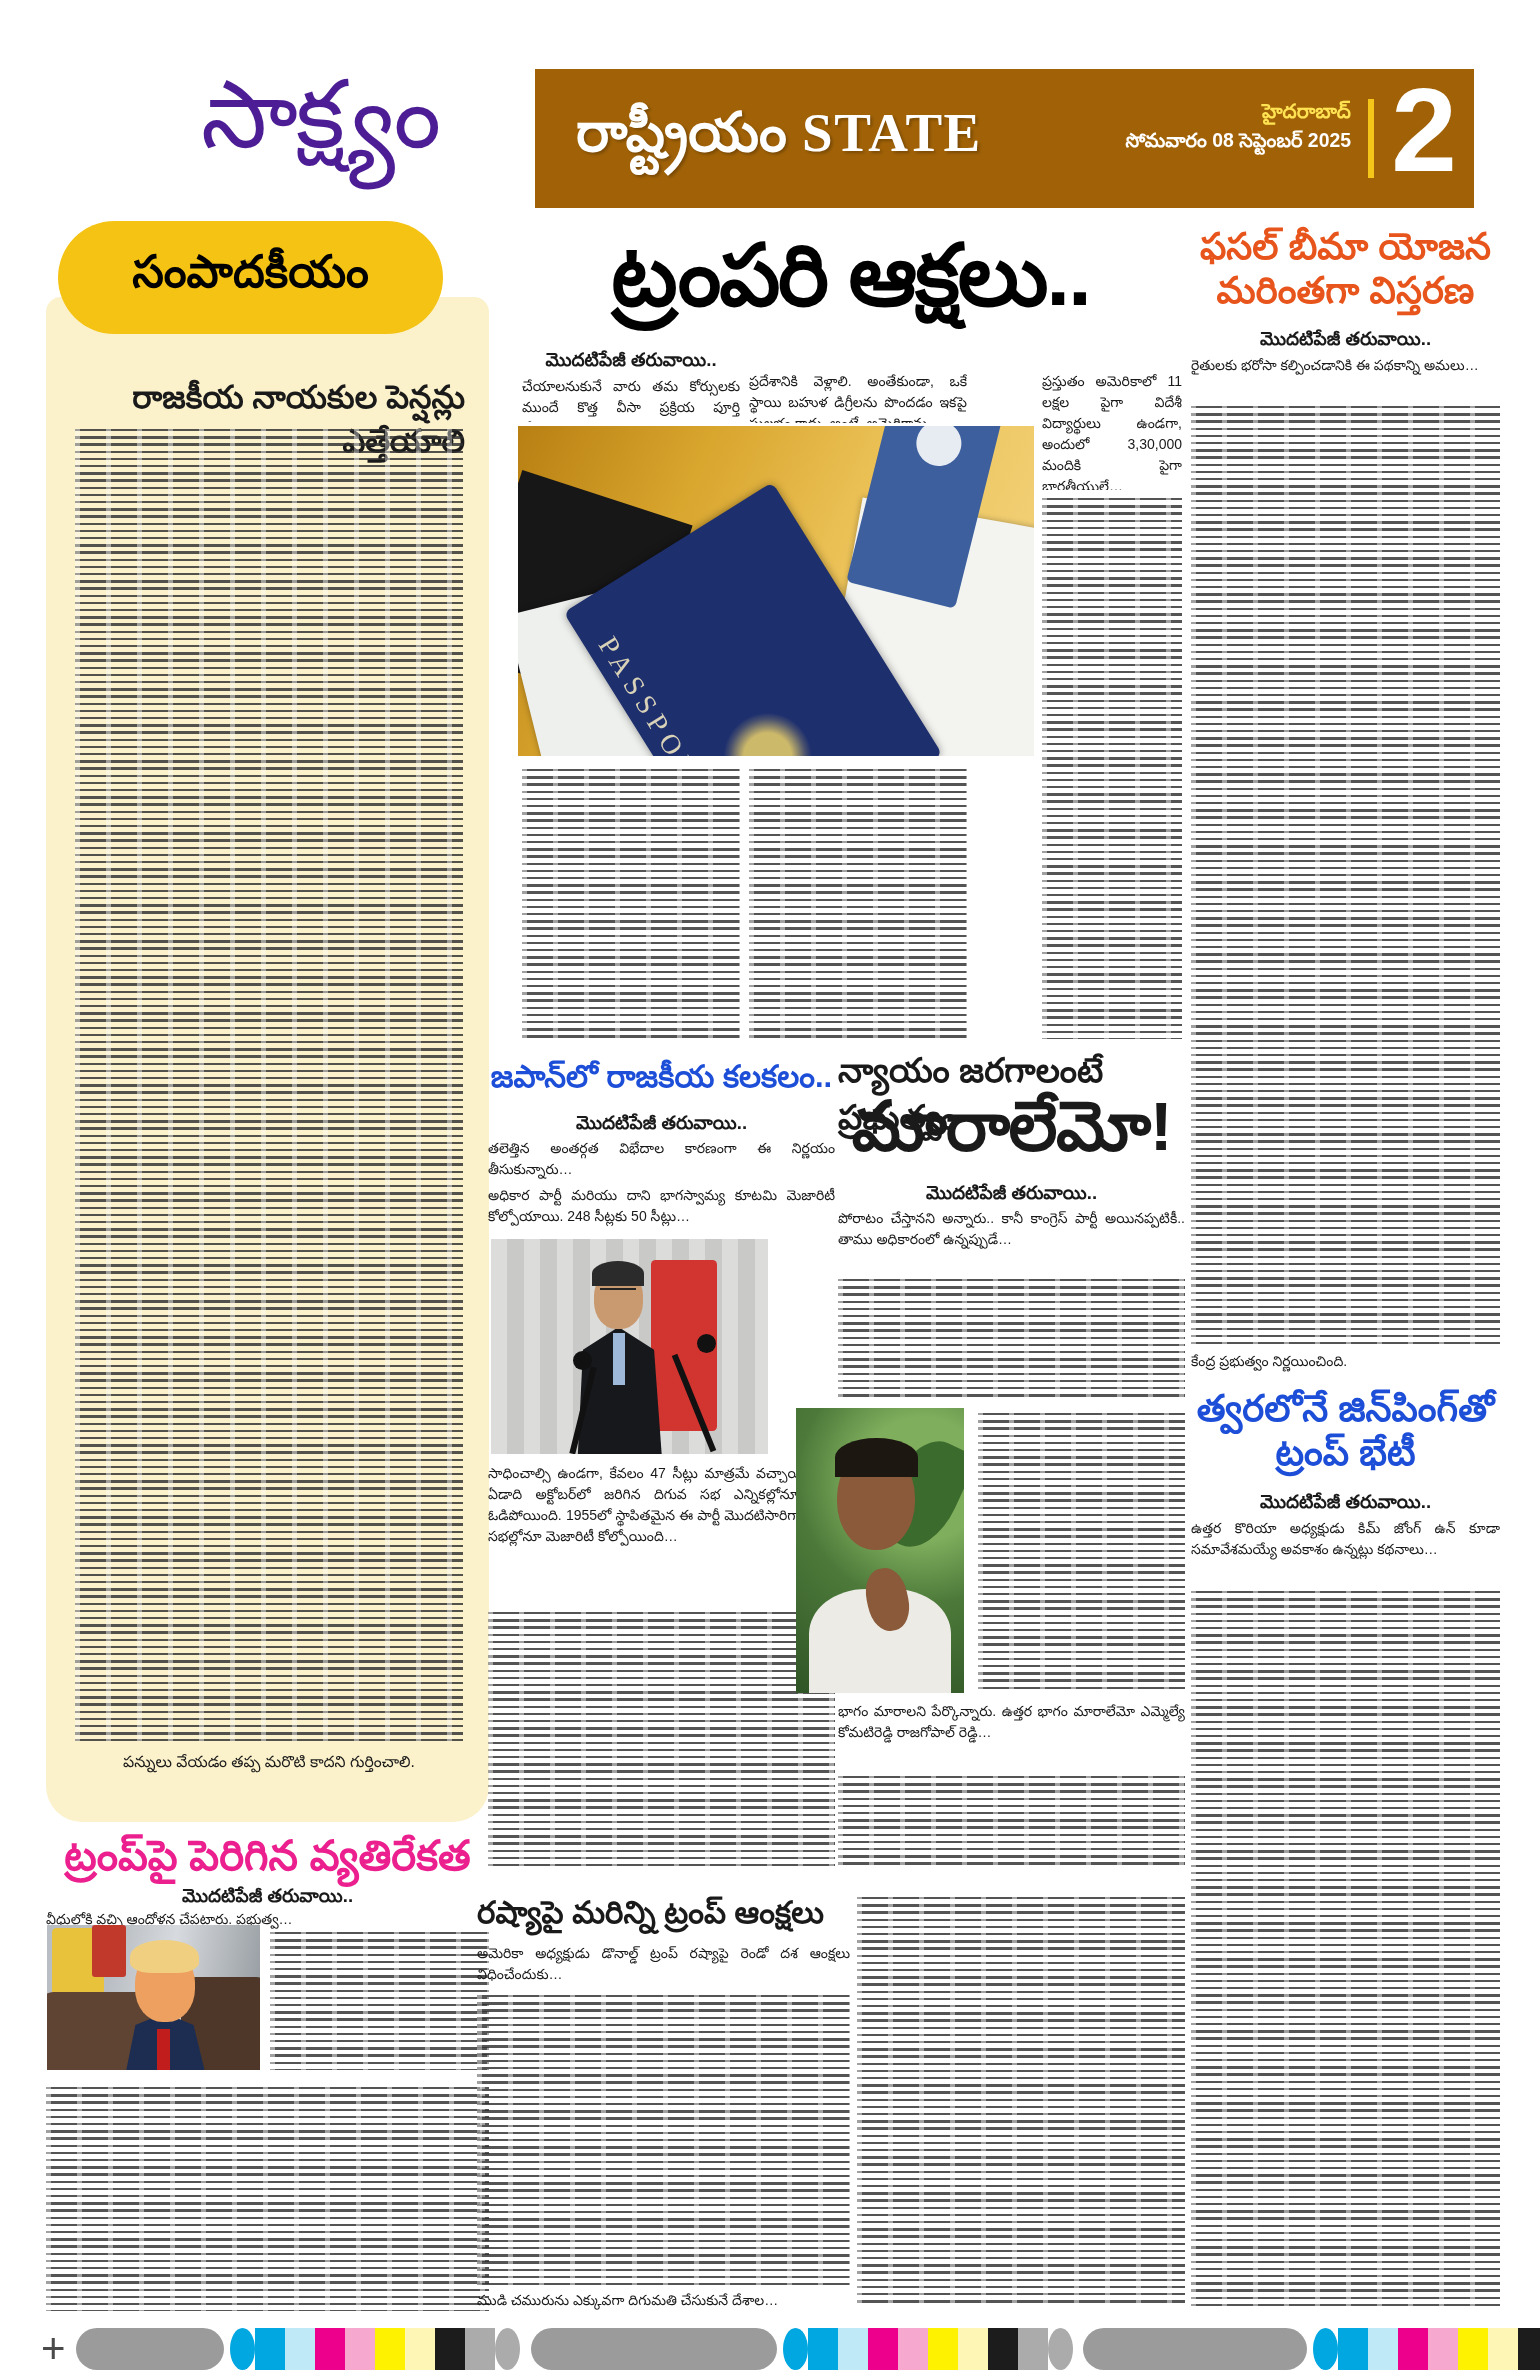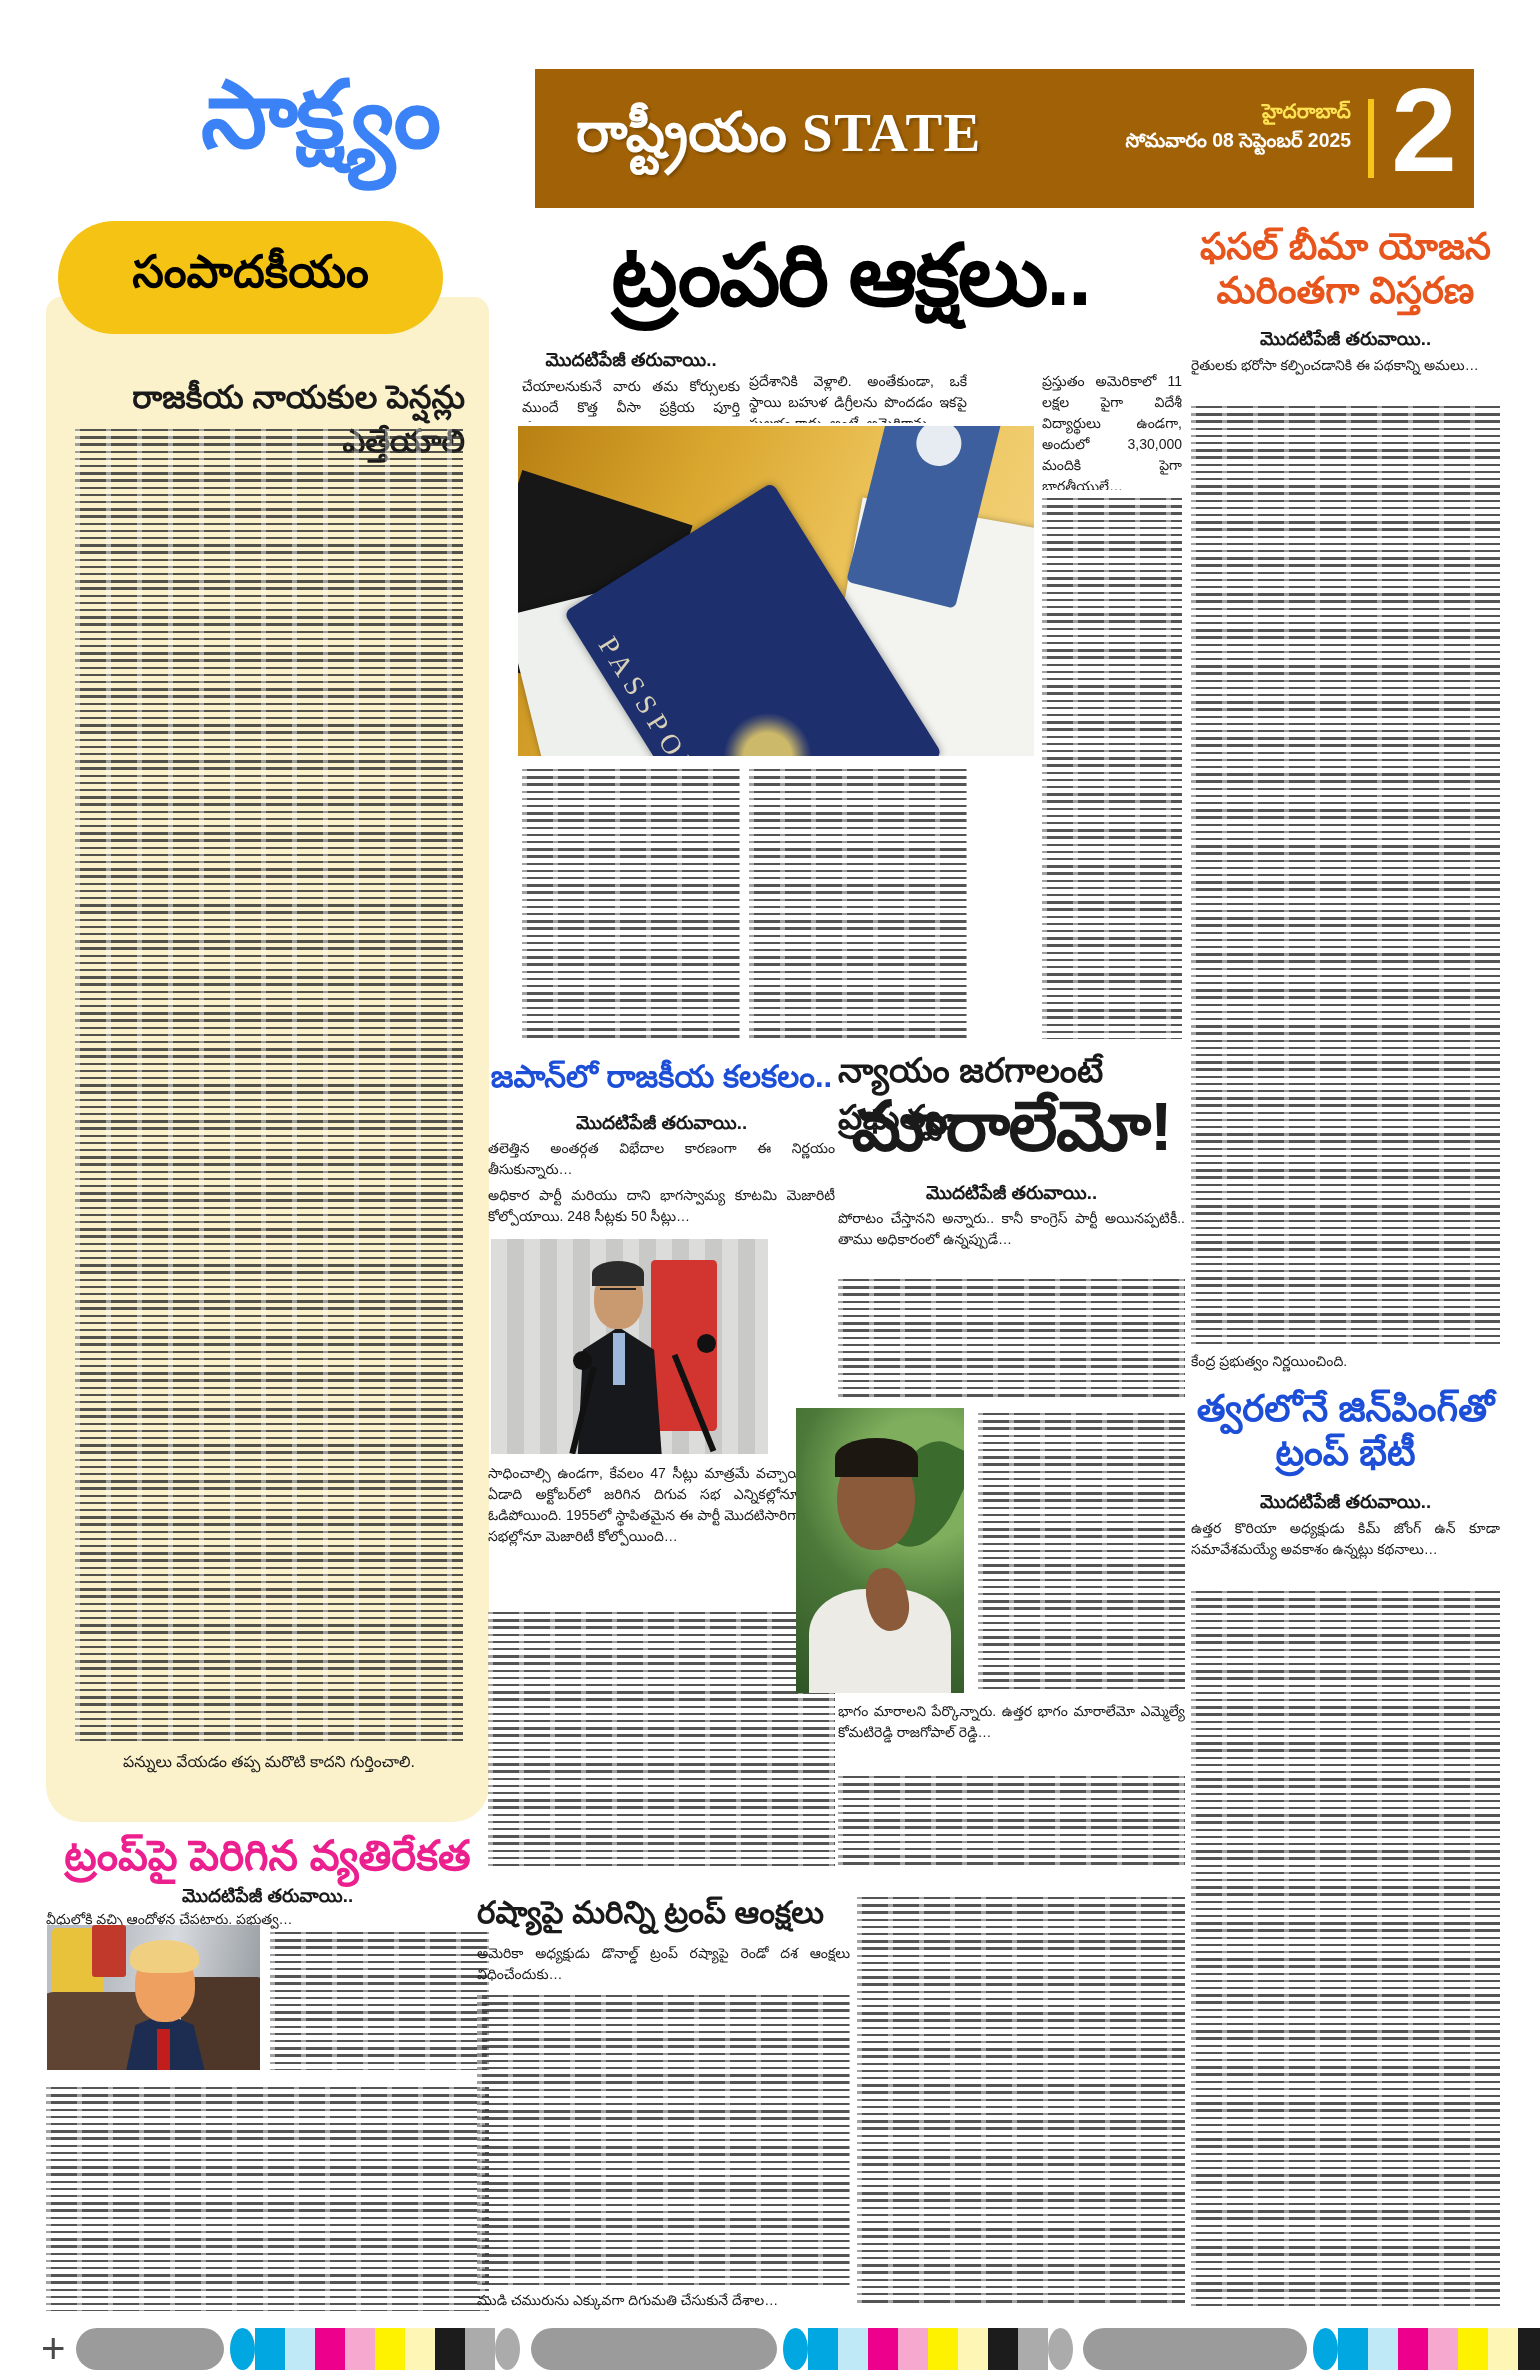--- a/index.html
+++ b/index.html
@@ -1,21 +1,21 @@
 <!DOCTYPE html>
 <html style="font-size:12px"><head>
 <meta charset="utf-8">
 <style>
   html,body{margin:0;padding:0;background:#e8e8e8;}
   .page{position:relative;width:1541px;height:2377px;background:#ffffff;overflow:hidden;
         font-family:"Liberation Sans","DejaVu Sans",sans-serif;color:#1a1a1a;}
   .abs{position:absolute;}
   
-  .masthead{left:104px;top:66px;width:432px;text-align:center;font-size:94px;font-weight:700;
-            color:#3b82f6;letter-spacing:-2.2px;line-height:1.05;}
+  .masthead{left:104px;top:66px;width:432px;text-align:center;font-size:94px;font-weight:400;
+            color:#4c1d95;letter-spacing:-2.2px;line-height:1.05;}
   .banner{left:535px;top:69px;width:939px;height:139px;background:#a16207;}
   .banner-title{position:absolute;left:41px;top:50%;transform:translateY(-50%);color:#fff;
                 font-size:55px;font-weight:700;white-space:nowrap;text-shadow:2.2px 2.2px 3px rgba(0,0,0,.25);}
   .banner-title .en{font-family:"Liberation Serif","DejaVu Serif",serif;font-weight:700;letter-spacing:1.5px;}
   .banner-meta{position:absolute;right:123px;top:27px;width:246px;text-align:right;line-height:1.5;}
   .banner-city{color:#ffe352;font-size:20px;font-weight:700;}
   .banner-date{color:#ffffff;font-size:19.4px;font-weight:700;}
   .banner-divider{position:absolute;left:833px;top:30px;width:6px;height:79px;background:#f6c51a;}
   .banner-num{position:absolute;left:846px;top:-3px;width:86px;text-align:center;color:#fff;
               font-size:118px;font-weight:800;line-height:1.1;}

